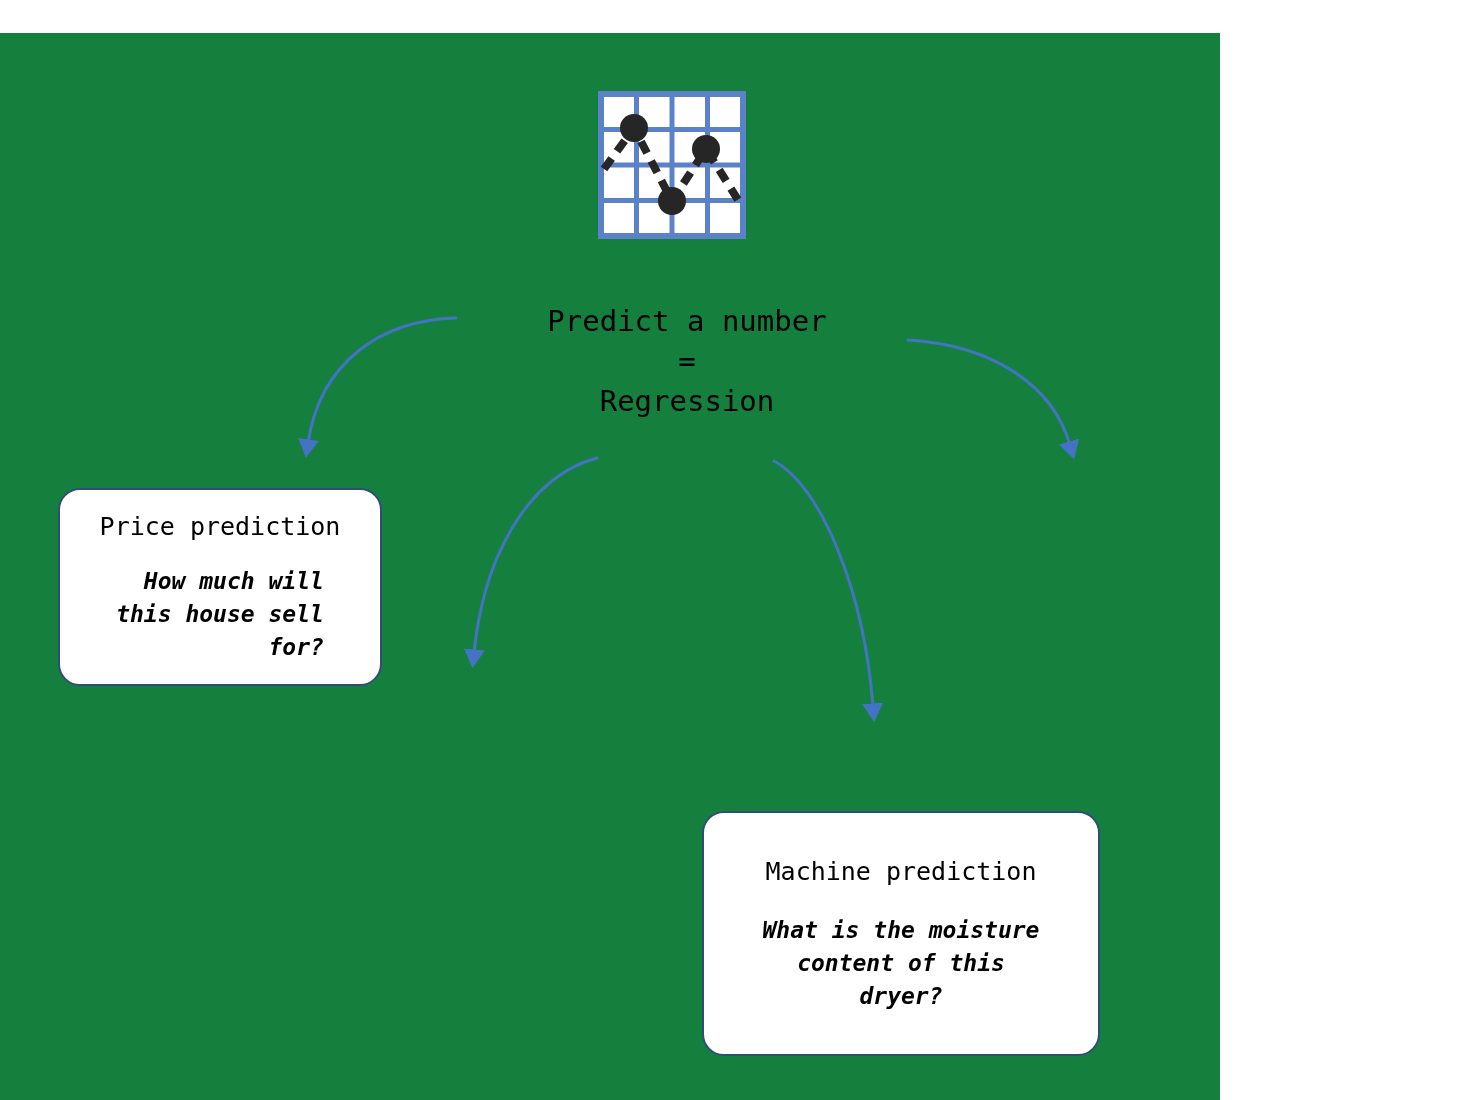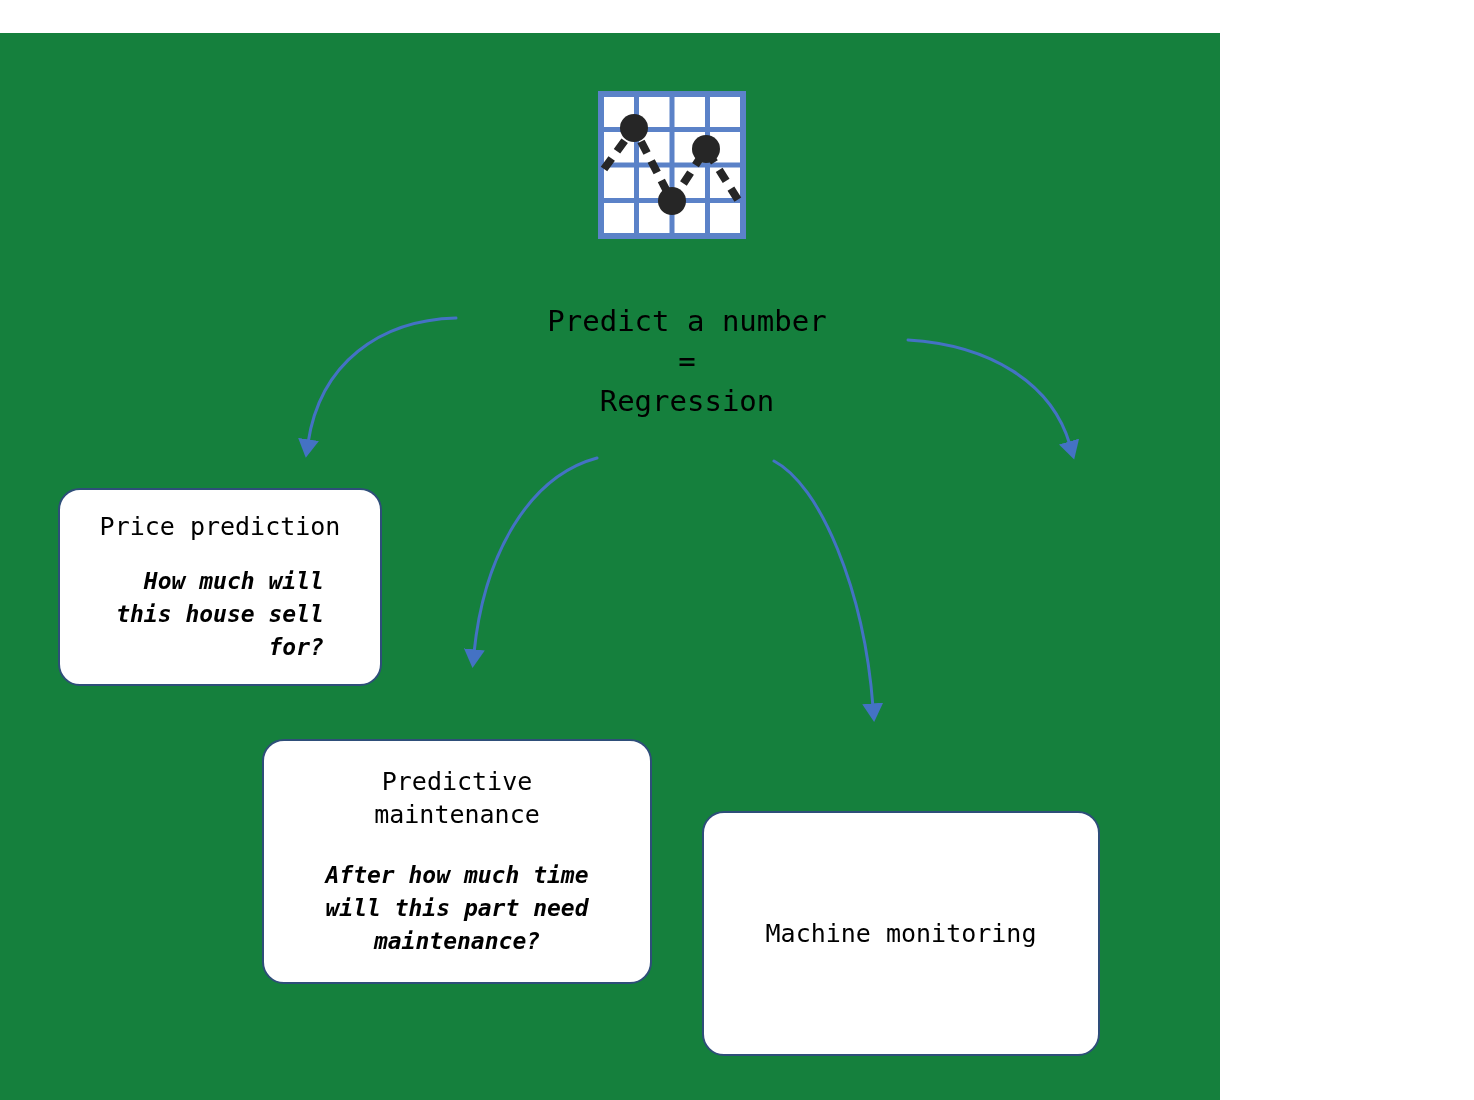--- a/index.html
+++ b/index.html
@@ -140,26 +140,22 @@
     <path d="M 908,307 C 990,312 1052,350 1070,412" fill="none" stroke="#4472C4" stroke-width="3" stroke-linecap="round" marker-end="url(#ah)"></path>
   </svg>
 
   <div class="node-box" id="box-price">
     <div class="node-title">Price prediction</div>
     <div class="node-question">How much will
 this house sell
 for?</div>
   </div>
 
-  <div class="node-box" id="box-maintenance">
-    <div class="node-title">Predictive
-maintenance</div>
-    <div class="node-question">After how much time
-will this part need
-maintenance?</div>
-  </div>
 
   <div class="node-box" id="box-machine">
-    <div class="node-title">Machine monitoring</div>
+    <div class="node-title">Machine prediction</div>
+    <div class="node-question">What is the moisture
+content of this
+dryer?</div>
   </div>
 
 
 </div>
 
 </body></html>

